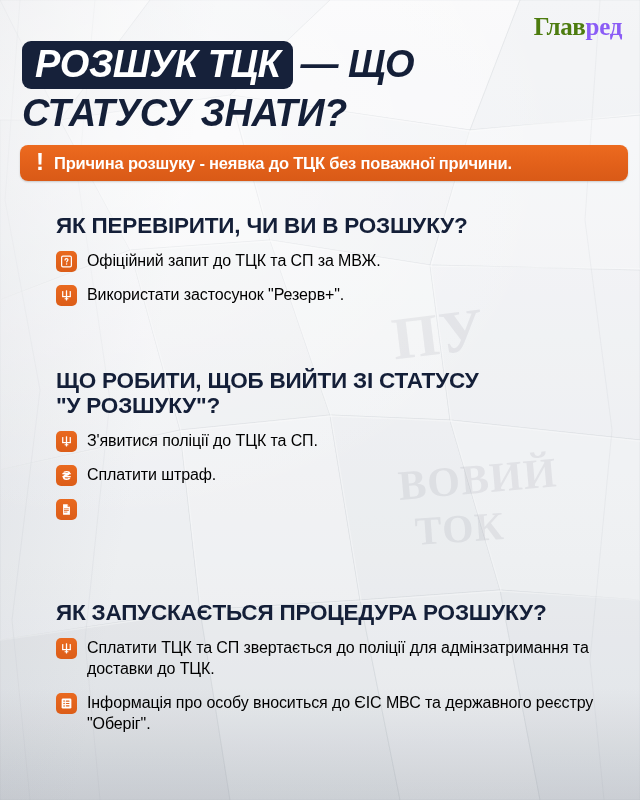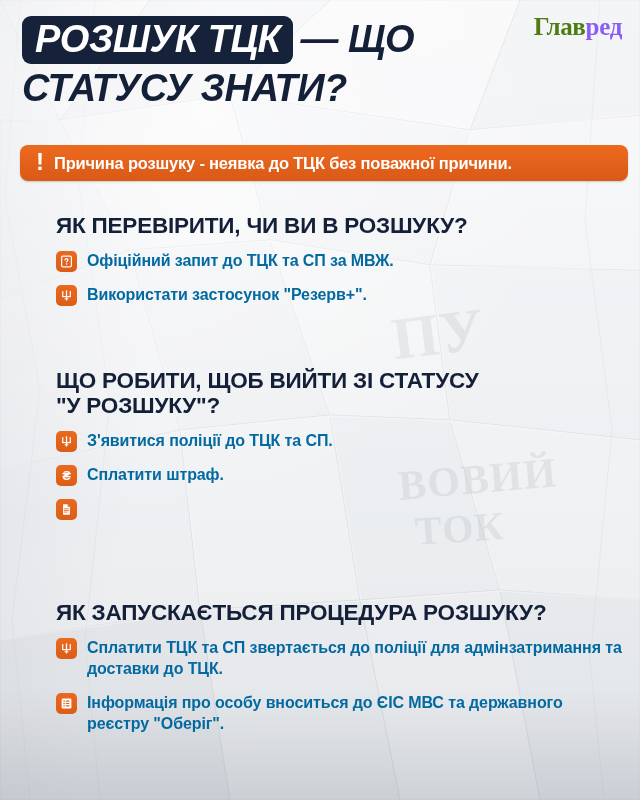--- a/index.html
+++ b/index.html
@@ -106,20 +106,21 @@
   }
   .title-line-1 { margin-bottom: 4px; }
   .title-badge {
     display: inline-block;
     background: #16213a;
     color: #ffffff;
     border-radius: 9px;
     padding: 3px 13px 5px 13px;
     margin-right: 7px;
     font-style: italic;
+    margin-top: 25px;
   }
   .title-rest { display: inline-block; }
 
   
   .alert {
     position: absolute;
     left: 20px;
     top: 145px;
     width: 608px;
     box-sizing: border-box;
@@ -182,22 +183,22 @@
   }
   .item-icon svg { display: block; }
   .item-icon .glyph {
     font-weight: 700;
     font-size: 13px;
     line-height: 1;
     color: #ffffff;
   }
 
   .item-text {
-    color: #0369a1;
-    font-weight: 700;
+    color: #000000;
+    font-weight: 400;
     font-size: 16px;
     line-height: 1.33;
     letter-spacing: -0.1px;
     max-width: 540px;
   }
 
   
   .section-check  { top: 213px; }
   .section-exit   { top: 368px; }
   .section-launch { top: 600px; }

